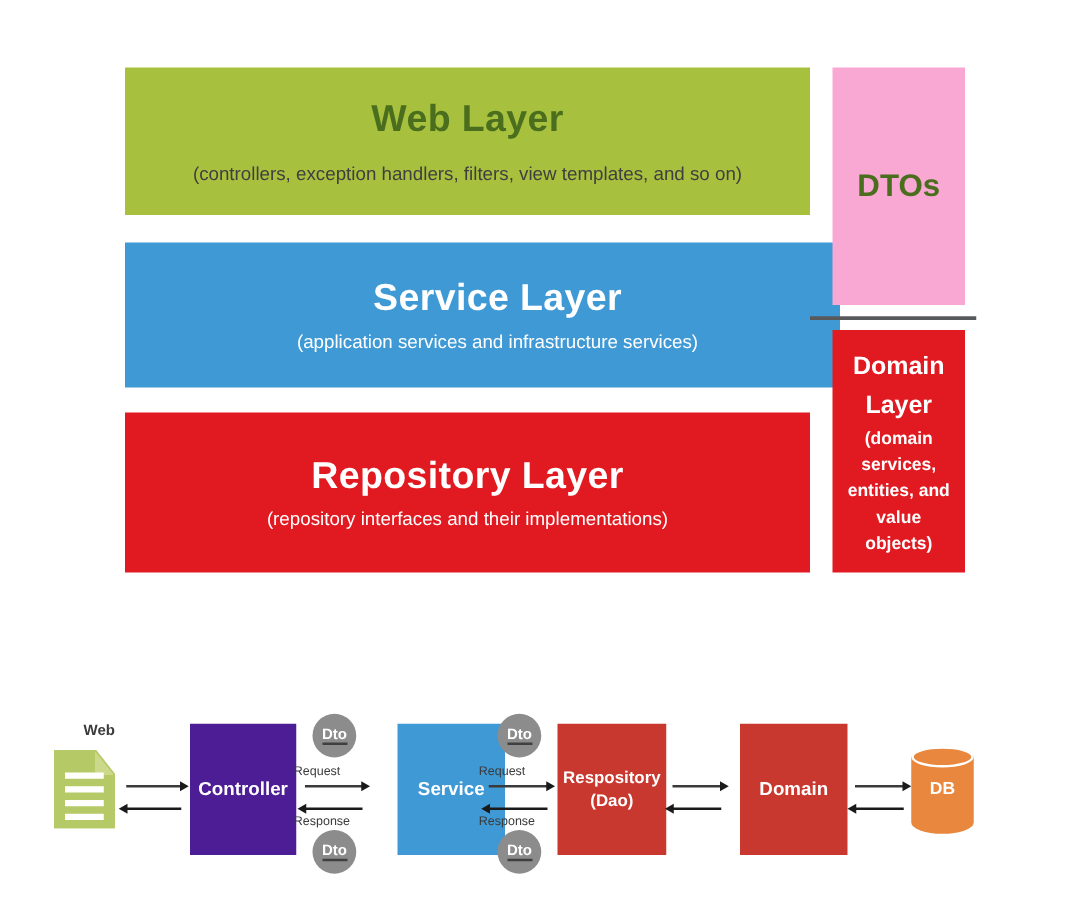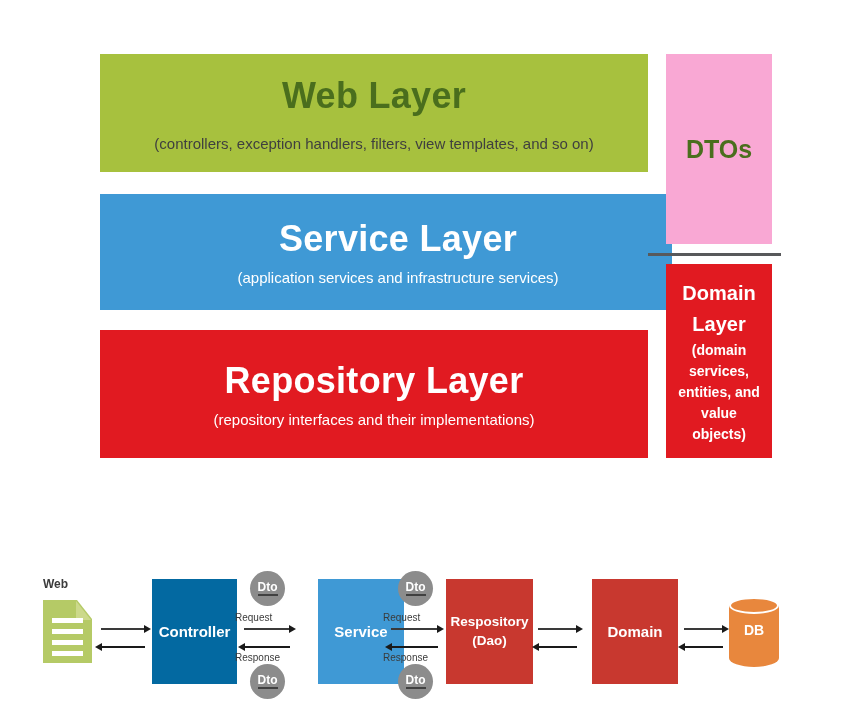--- a/index.html
+++ b/index.html
@@ -6,46 +6,46 @@
   body { width:859px; height:725px; font-family:"Liberation Sans", sans-serif; }
   .canvas { position:relative; width:859px; height:725px; background:#ffffff; overflow:hidden; }
 
   
   .layer { position:absolute; left:100px; width:548px; display:flex; flex-direction:column;
            align-items:center; justify-content:center; text-align:center; }
   .layer-web        { top:54px;  height:118px; background:#a7c13e; gap:18px; }
   .layer-service    { top:194px; height:116px; background:#3f99d5; gap:9px;padding-left:24px; }
   .layer-repository { top:330px; height:128px; background:#e11a21; gap:9px; }
 
-  .layer-title { font-size:36px; font-weight:bold; letter-spacing:.3px; }
+  .layer-title { font-size:30px; font-weight:bold; letter-spacing:.3px; }
   .layer-sub   { font-size:15px; }
   .layer-web .layer-title { color:#4a6e1d; }
   .layer-web .layer-sub   { color:#3f3f3f; }
   .layer-service .layer-title, .layer-service .layer-sub,
   .layer-repository .layer-title, .layer-repository .layer-sub { color:#ffffff; }
 
   .side-box { position:absolute; left:666px; width:106px; text-align:center; }
   .dtos-box { top:54px; height:190px; background:#f9a8d4; display:flex; align-items:center;
               justify-content:center; font-size:25px; font-weight:bold; color:#4a6e1d; }
   .divider  { position:absolute; left:648px; top:253px; width:133px; height:3px; background:#58595b; }
   .domain-box { top:264px; height:194px; background:#e11a21; color:#ffffff; display:flex;
                 flex-direction:column; align-items:center; justify-content:center; }
   .dm-title    { font-size:20px; font-weight:bold; line-height:31px; }
   .dm-sub-line { font-size:14px; font-weight:bold; line-height:21px; }
 
   
   .node { position:absolute; top:579px; height:105px; display:flex; flex-direction:column;
           align-items:center; justify-content:center; color:#ffffff; font-weight:bold;
           font-size:15px; text-align:center; }
-  .node-controller { left:152px; width:85px; background:#0369a1; }
+  .node-controller { left:152px; width:85px; background:#4c1d95; }
   .node-service    { left:298px; width:86px; background:#3f99d5;margin-left:20px; }
   .node-repository { left:446px; width:87px; background:#c8382f; font-size:13.5px; line-height:1.35; }
   .node-domain     { left:592px; width:86px; background:#c8382f; }
 
-  .web-label { position:absolute; left:43px; top:577px; width:49px; text-align:left;
+  .web-label { position:absolute; left:43px; top:577px; width:49px; text-align:right;
                font-size:12px; font-weight:bold; color:#3b3b3b; }
 
   .doc { position:absolute; left:43px; top:600px; width:49px; height:63px; background:#b5ca66;
          clip-path:polygon(0 0, 34px 0, 49px 19px, 49px 63px, 0 63px); }
   .doc-fold { position:absolute; right:0; top:0; width:15px; height:19px; background:#ccd98b;
               clip-path:polygon(0 0, 100% 100%, 0 100%); transform:translate(-1px,1px); }
   .doc-lines { position:absolute; left:9px; right:9px; top:18px; display:flex;
                flex-direction:column; gap:6px; }
   .doc-line { height:5px; background:#ffffff; }
 

